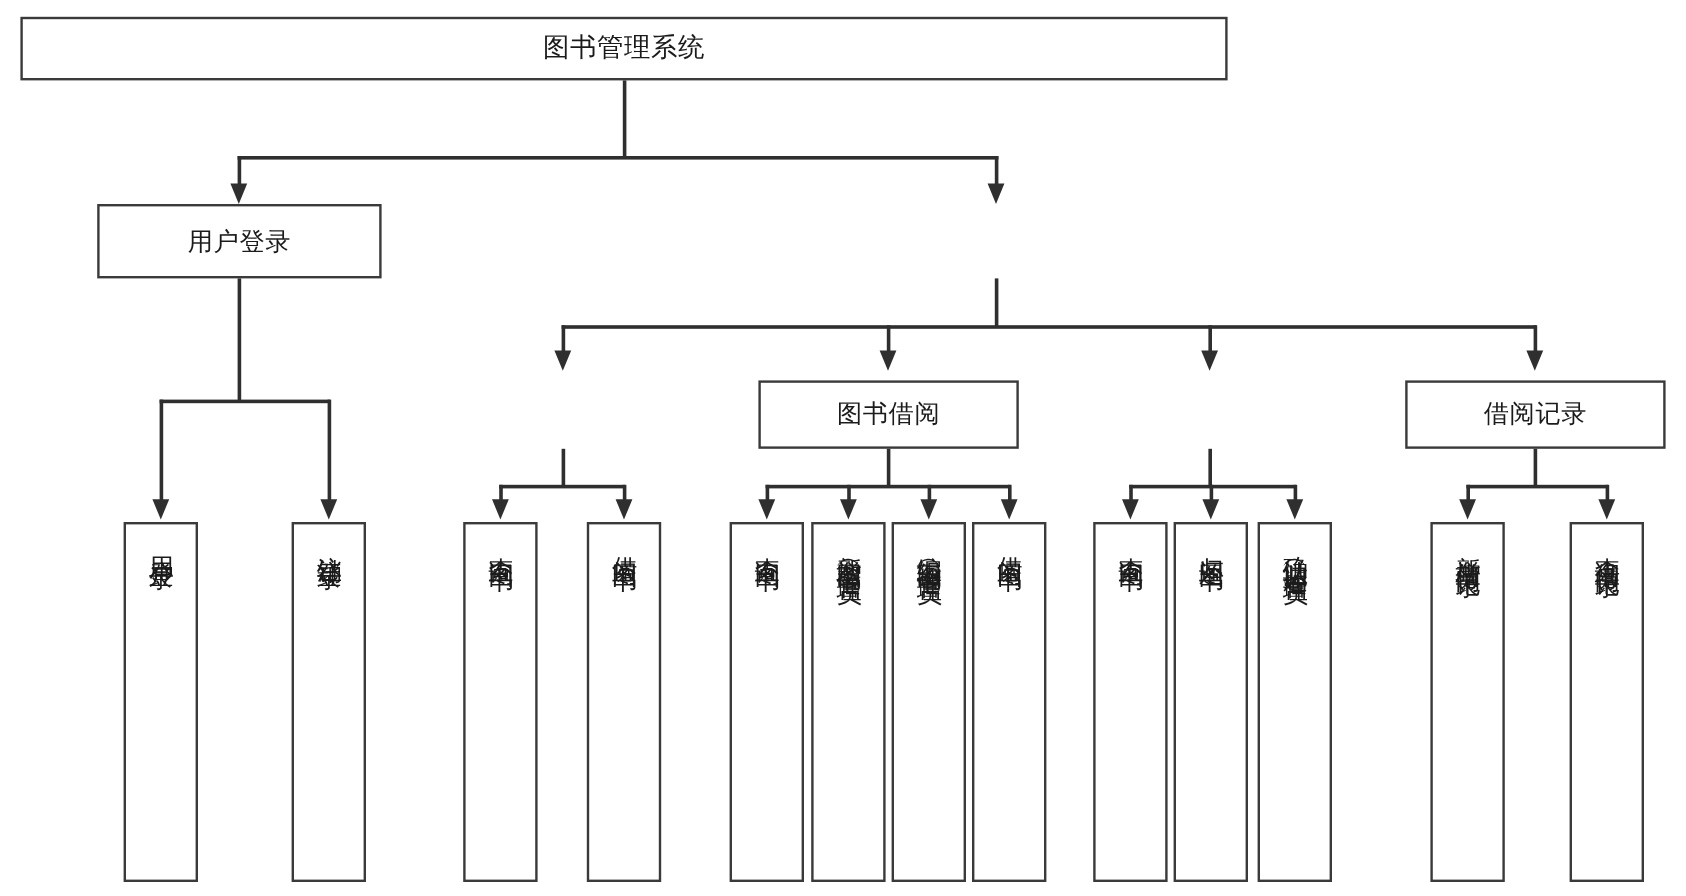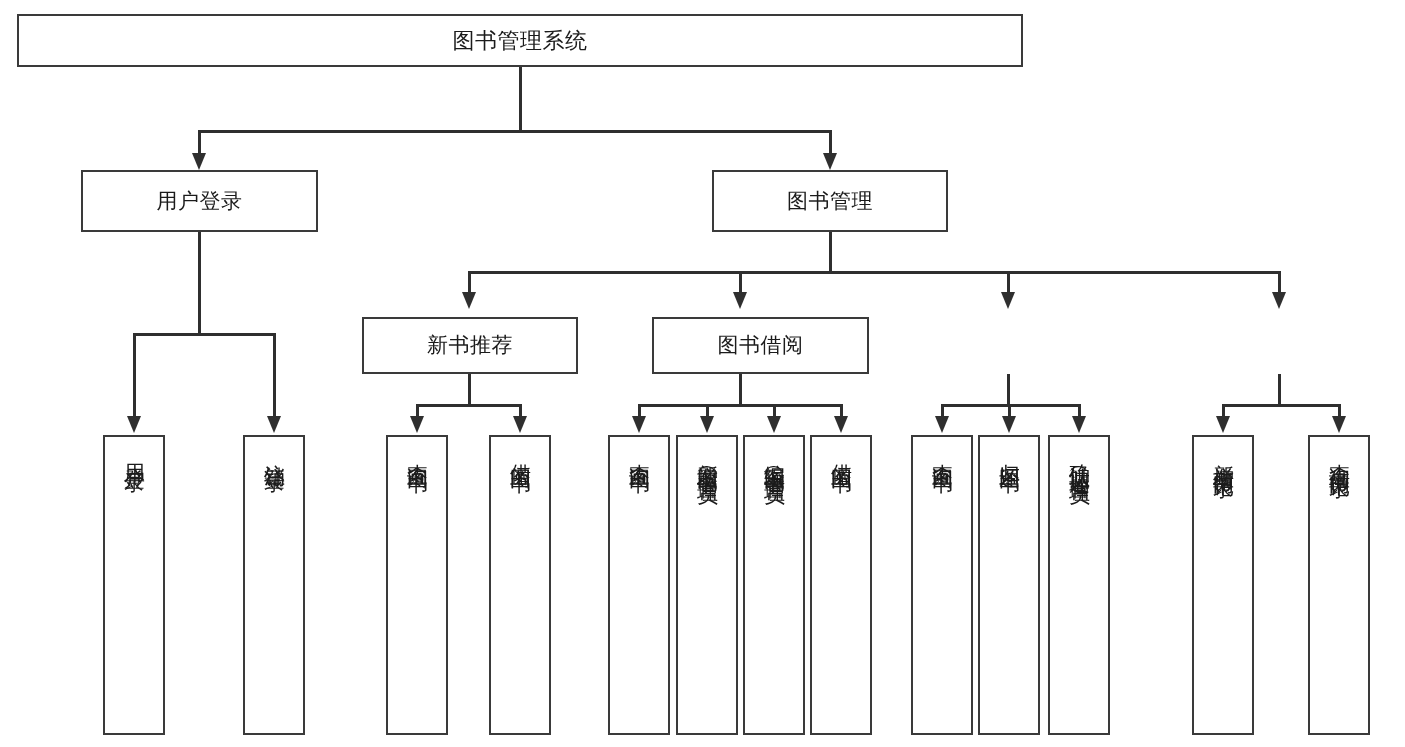--- a/index.html
+++ b/index.html
@@ -91,48 +91,45 @@
   <div class="edge v" style="left:519px; top:67px; height:65px;"></div>
 
   <div class="edge h" style="left:198px; top:130px; width:634px;"></div>
   <div class="edge v" style="left:198px; top:130px; height:27px;"></div>
   <div class="arrow" style="left:192px; top:153px;"></div>
   <div class="edge v" style="left:829px; top:130px; height:27px;"></div>
   <div class="arrow" style="left:823px; top:153px;"></div>
 
   <div class="node horiz" style="left:81px; top:170px; width:237px; height:62px;">
     <span class="label">用户登录</span>
-  </div>
-  <div class="node horiz" style="left:712px; top:170px; width:236px; height:62px;">
-    <span class="label">图书管理</span>
   </div>
 
   <div class="edge v" style="left:198px; top:232px; height:103px;"></div>
   <div class="edge h" style="left:133px; top:333px; width:142px;"></div>
   <div class="edge v" style="left:133px; top:333px; height:86px;"></div>
   <div class="arrow" style="left:127px; top:416px;"></div>
   <div class="edge v" style="left:273px; top:333px; height:86px;"></div>
   <div class="arrow" style="left:267px; top:416px;"></div>
 
   <div class="edge v" style="left:829px; top:232px; height:41px;"></div>
   <div class="edge h" style="left:468px; top:271px; width:812px;"></div>
   <div class="edge v" style="left:468px; top:271px; height:24px;"></div>
   <div class="arrow" style="left:462px; top:292px;"></div>
   <div class="edge v" style="left:739px; top:271px; height:24px;"></div>
   <div class="arrow" style="left:733px; top:292px;"></div>
   <div class="edge v" style="left:1007px; top:271px; height:24px;"></div>
   <div class="arrow" style="left:1001px; top:292px;"></div>
   <div class="edge v" style="left:1278px; top:271px; height:24px;"></div>
   <div class="arrow" style="left:1272px; top:292px;"></div>
 
-  <div class="node horiz" style="left:362px; top:317px; width:216px; height:57px;">
-    <span class="label">新书推荐</span>
-  </div>
-  <div class="node horiz" style="left:652px; top:317px; width:217px; height:57px;">
+  <div class="node horiz" style="left:632px; top:317px; width:217px; height:57px;">
     <span class="label">图书借阅</span>
+  </div>
+  <div class="node horiz" style="left:1171px; top:317px; width:217px; height:57px;">
+    <span class="label">借阅记录</span>
   </div>
 
   <div class="edge v" style="left:468px; top:374px; height:32px;"></div>
   <div class="edge h" style="left:416px; top:404px; width:105px;"></div>
   <div class="edge v" style="left:416px; top:404px; height:15px;"></div>
   <div class="arrow" style="left:410px; top:416px;"></div>
   <div class="edge v" style="left:519px; top:404px; height:15px;"></div>
   <div class="arrow" style="left:513px; top:416px;"></div>
 
   <div class="edge v" style="left:739px; top:374px; height:32px;"></div>

